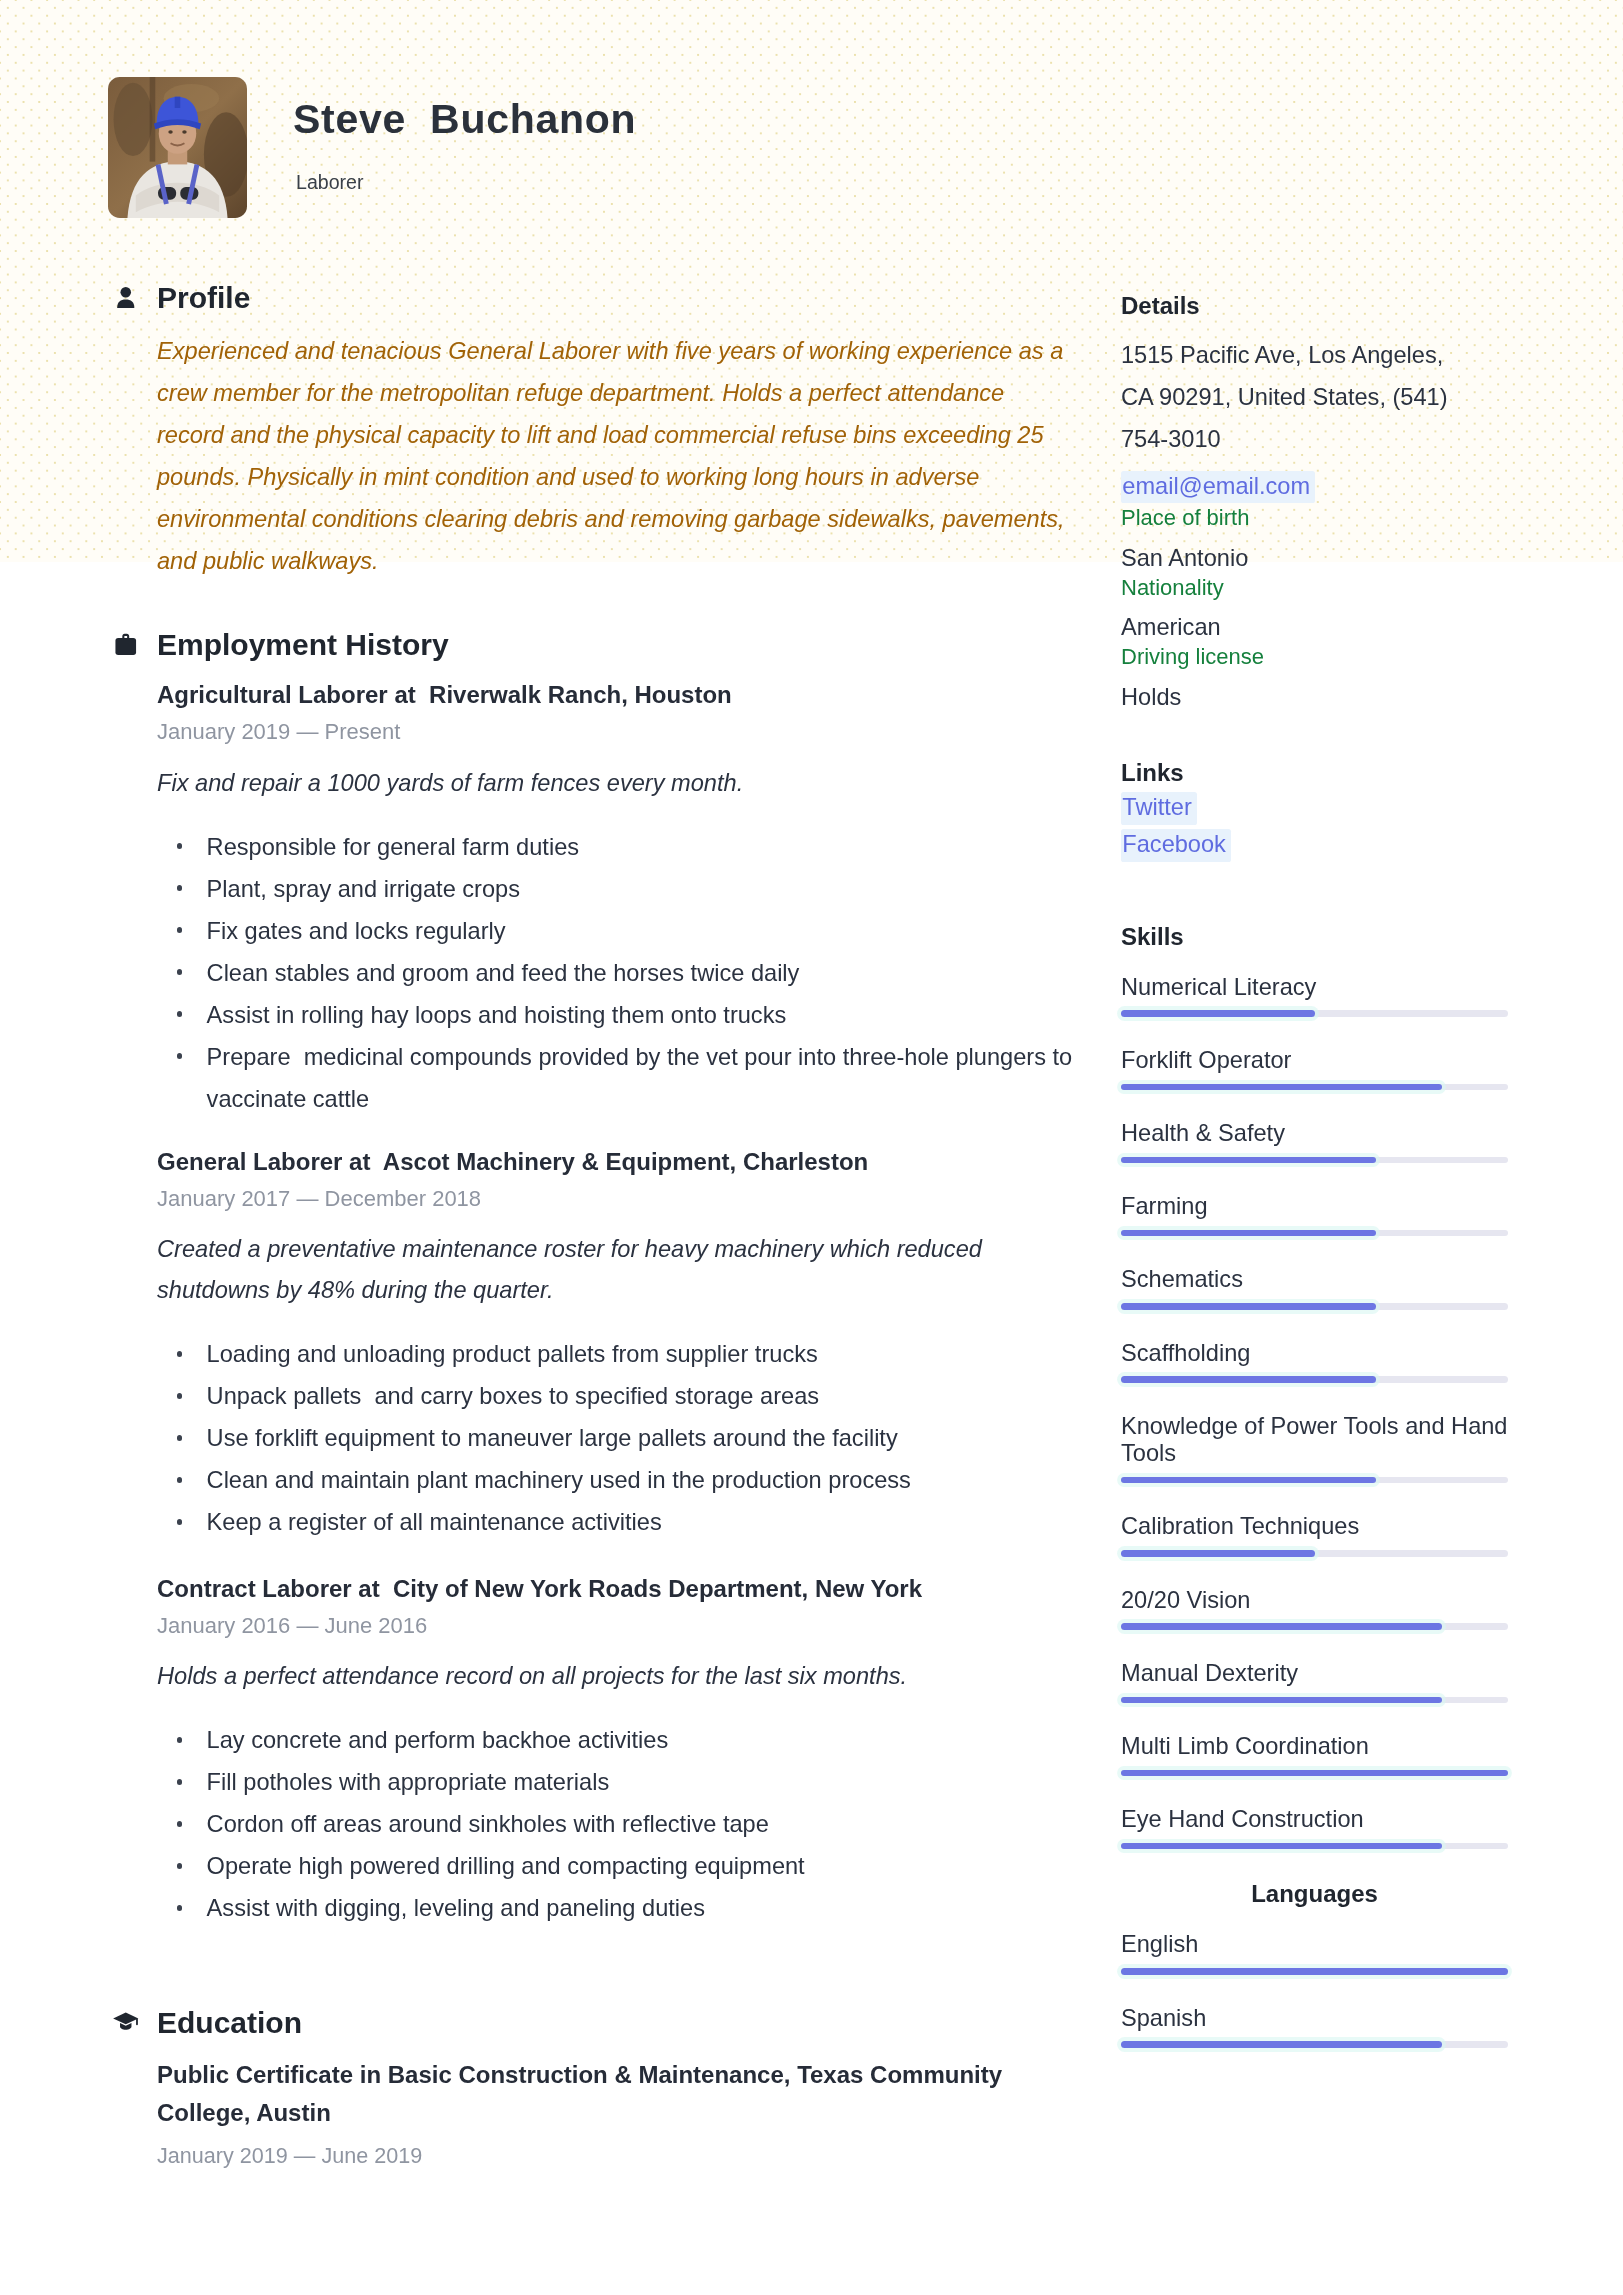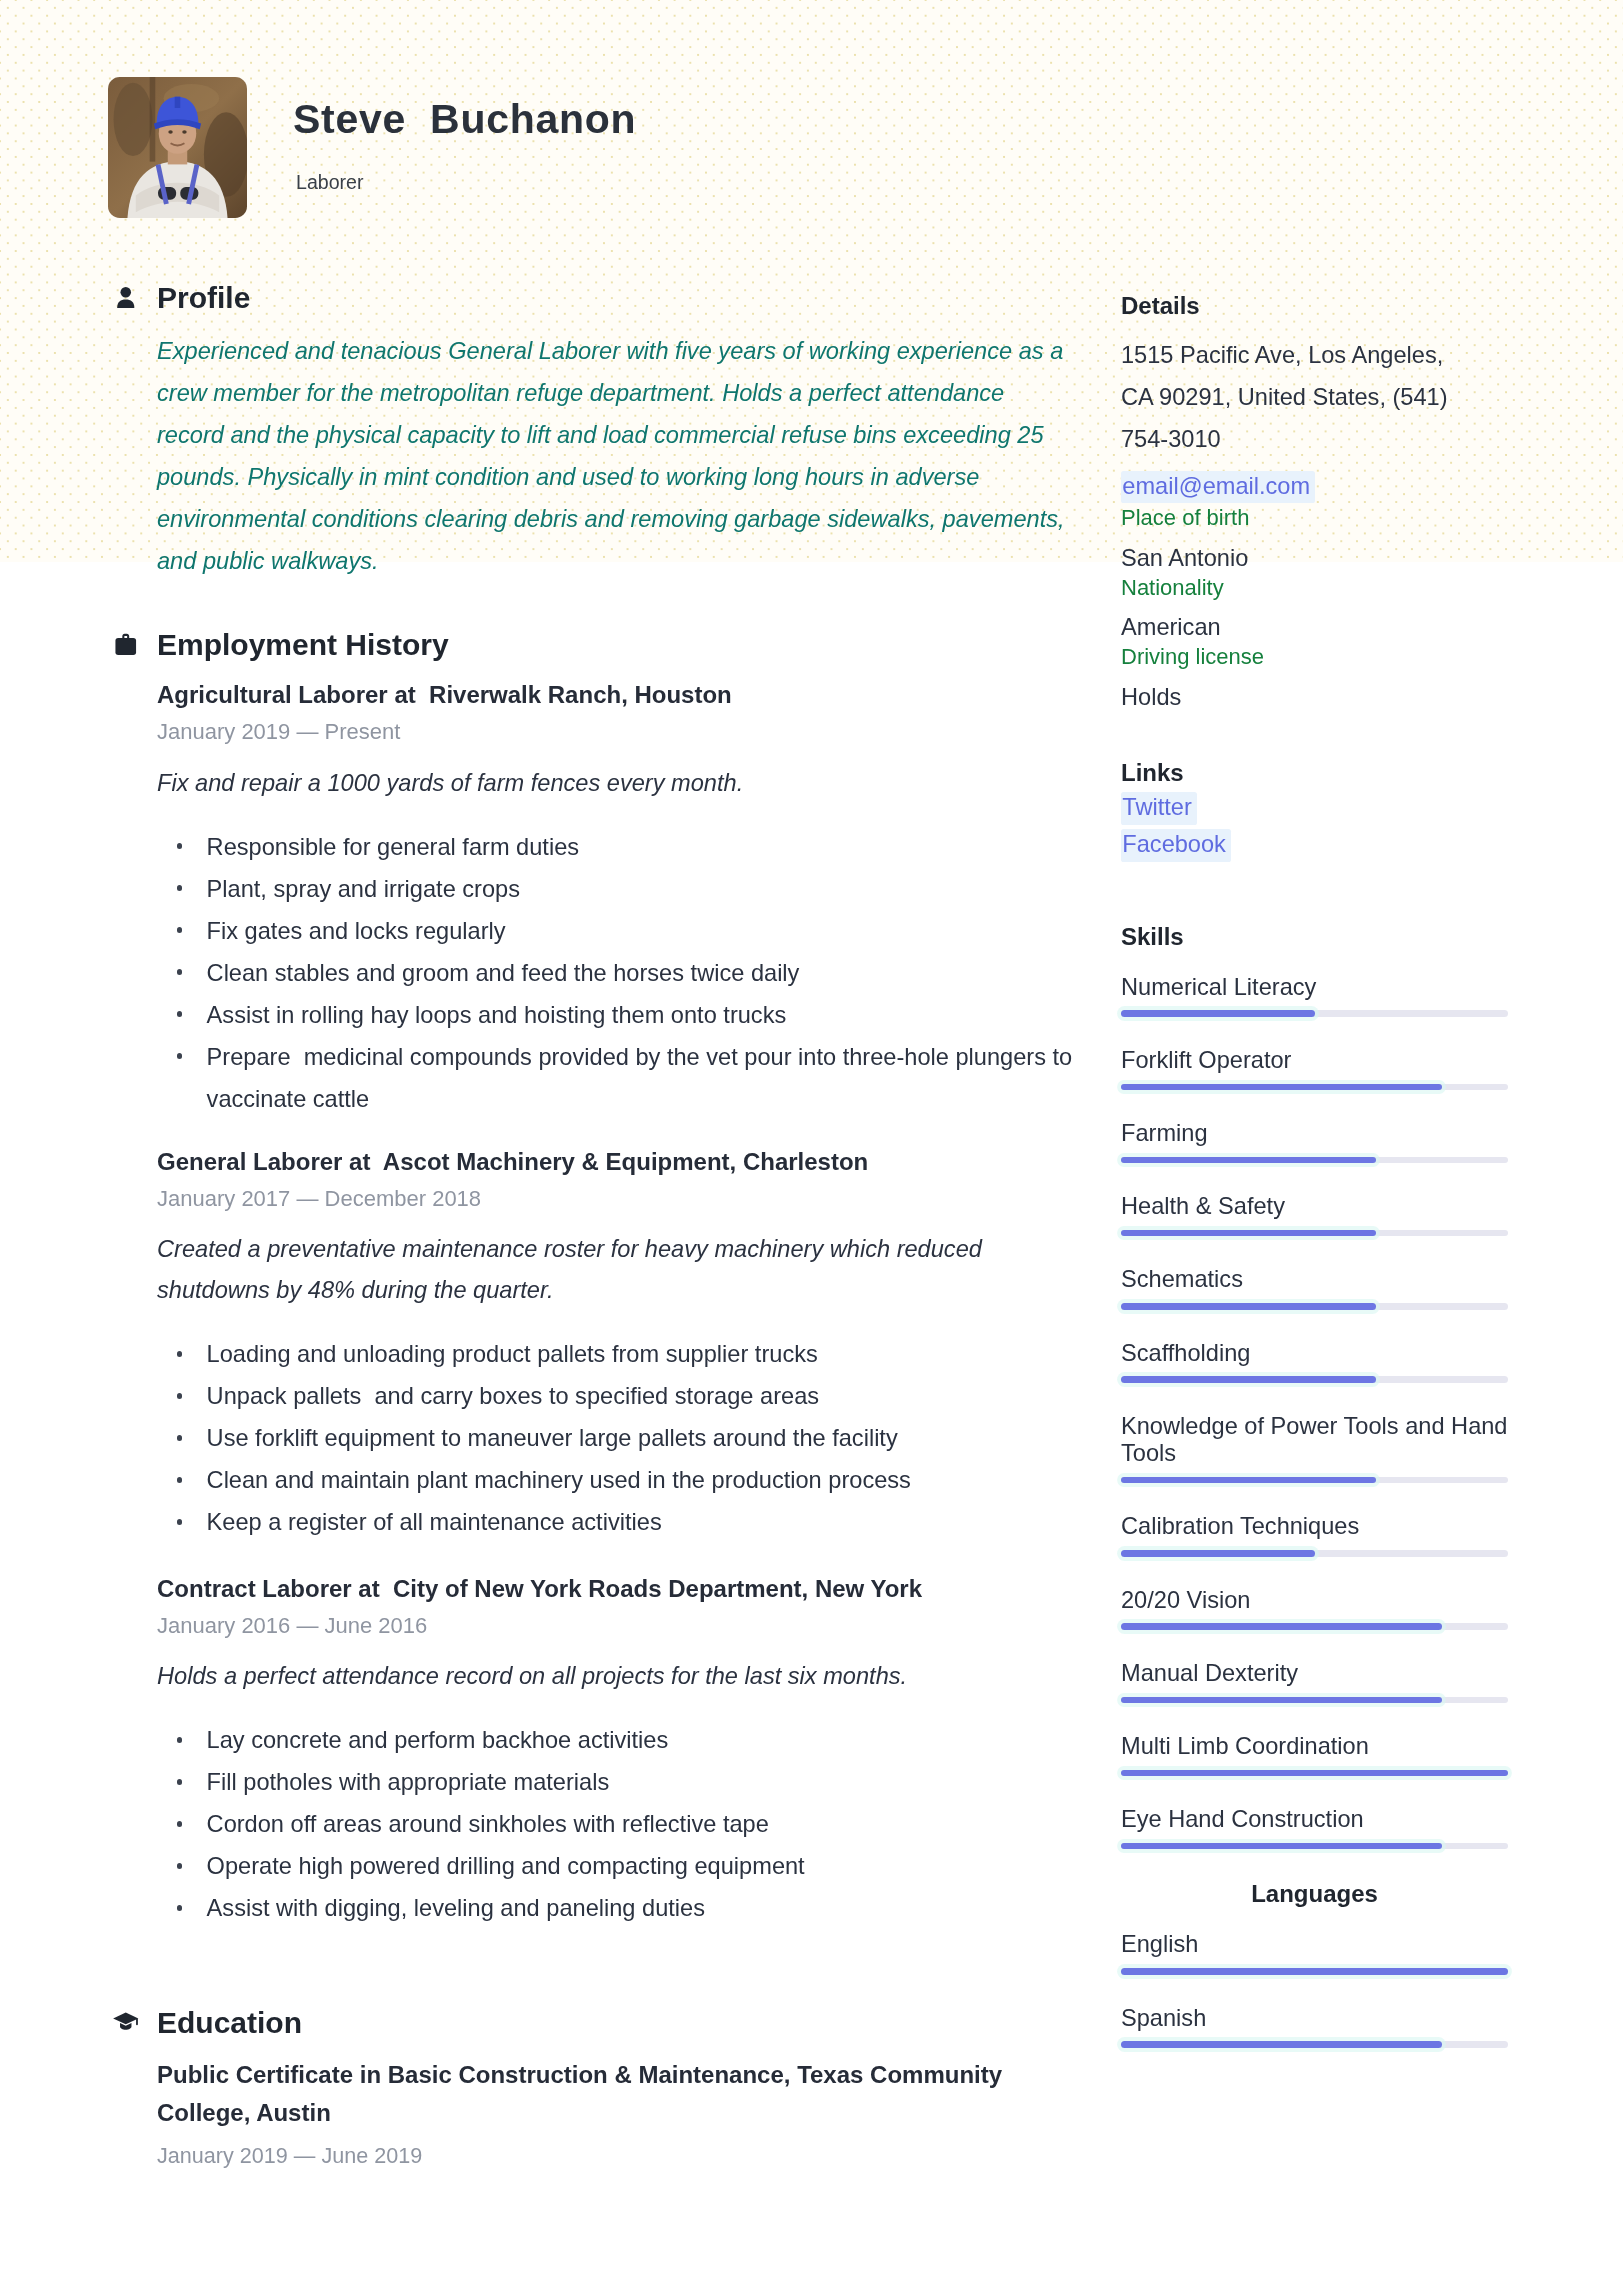--- a/index.html
+++ b/index.html
@@ -46,21 +46,21 @@
   .section { position:absolute; left:0; width:100%; }
   .sec-head { display:flex; align-items:center; gap:0; position:relative; }
   .sec-head .icon { position:absolute; left:-45px; top:2.6px; width:27.5px; height:27.5px; }
   .sec-head h2 { font-size:30px; line-height:33px; font-weight:700; color:#20262f; }
   .sec-profile { top:0; }
   .sec-employment { top:347px; }
   .sec-education { top:1725px; }
 
   .profile-text {
     margin-top:15.7px; font-size:23.6px; line-height:42px;
-    font-style:italic; color:#0f766e; white-space:pre-wrap;
+    font-style:italic; color:#a16207; white-space:pre-wrap;
   }
   .job { margin-top:18.3px; }
   .job + .job { margin-top:26px; }
   .job:nth-of-type(3) { margin-top:30px; }
   .job-title { font-size:24px; line-height:31px; font-weight:700; color:#262c38; white-space:pre-wrap; }
   .job-date { margin-top:7.9px; font-size:22px; line-height:27.5px; color:#8f95a1; }
   .job-summary { margin-top:17px; font-size:23.6px; line-height:41px; font-style:italic; color:#2b3240; white-space:pre-wrap; }
   ul.bullets { margin-top:22px; margin-left:19.6px; list-style:none; }
   ul.bullets li {
     position:relative; padding-left:30px;
@@ -267,28 +267,28 @@
   </div>
 
   <div class="skill">
     <div class="skill-label">Forklift Operator</div>
     <div class="bar">
       <div class="fill" style="width: 83%;"></div>
     </div>
   </div>
 
   <div class="skill">
+    <div class="skill-label">Health &amp; Safety</div>
+    <div class="bar">
+      <div class="fill" style="width: 66%;"></div>
+    </div>
+  </div>
+
+  <div class="skill">
     <div class="skill-label">Farming</div>
-    <div class="bar">
-      <div class="fill" style="width: 66%;"></div>
-    </div>
-  </div>
-
-  <div class="skill">
-    <div class="skill-label">Health &amp; Safety</div>
     <div class="bar">
       <div class="fill" style="width: 66%;"></div>
     </div>
   </div>
 
   <div class="skill">
     <div class="skill-label">Schematics</div>
     <div class="bar">
       <div class="fill" style="width: 66%;"></div>
     </div>

